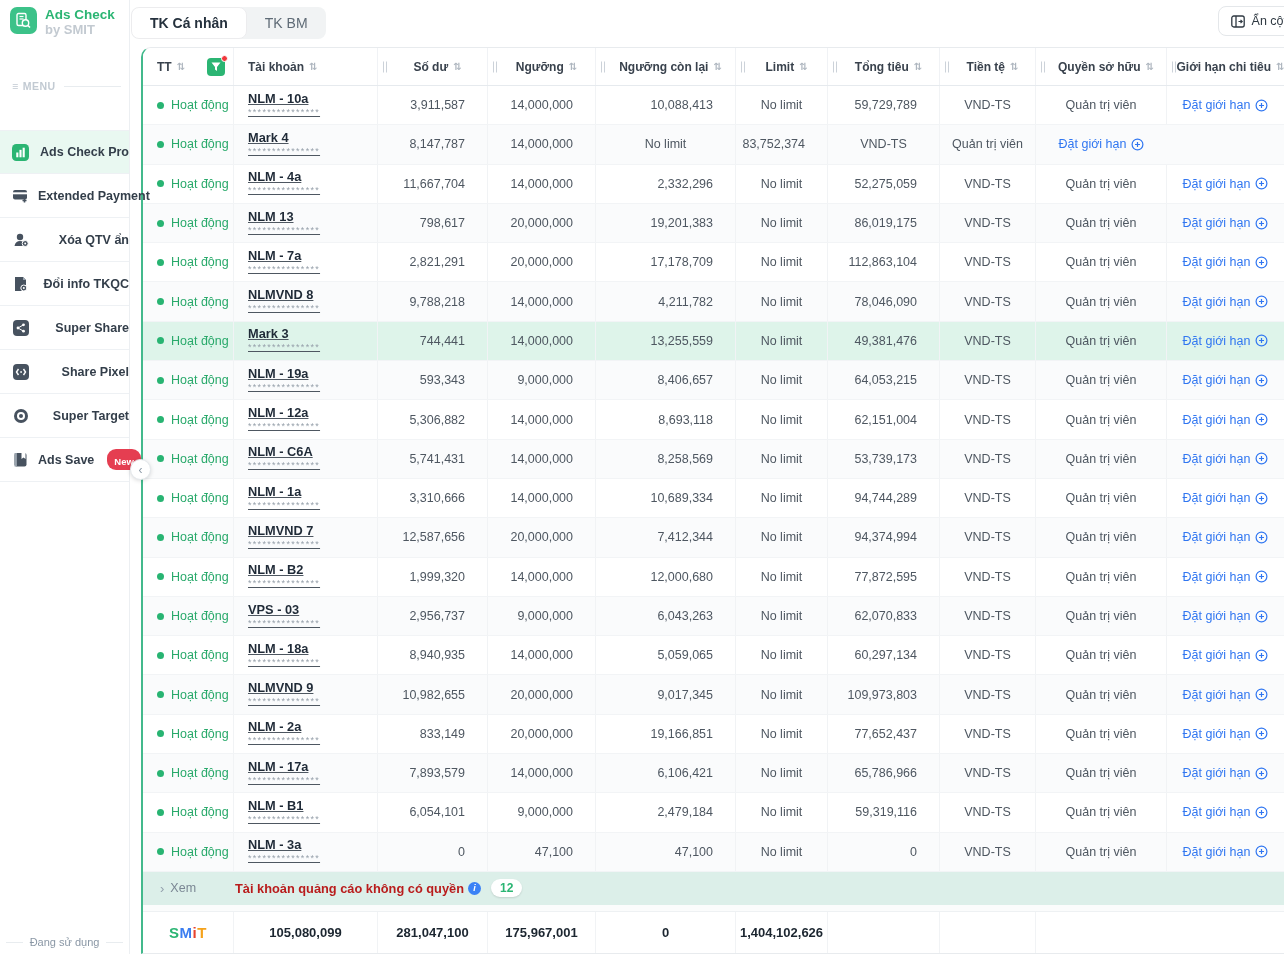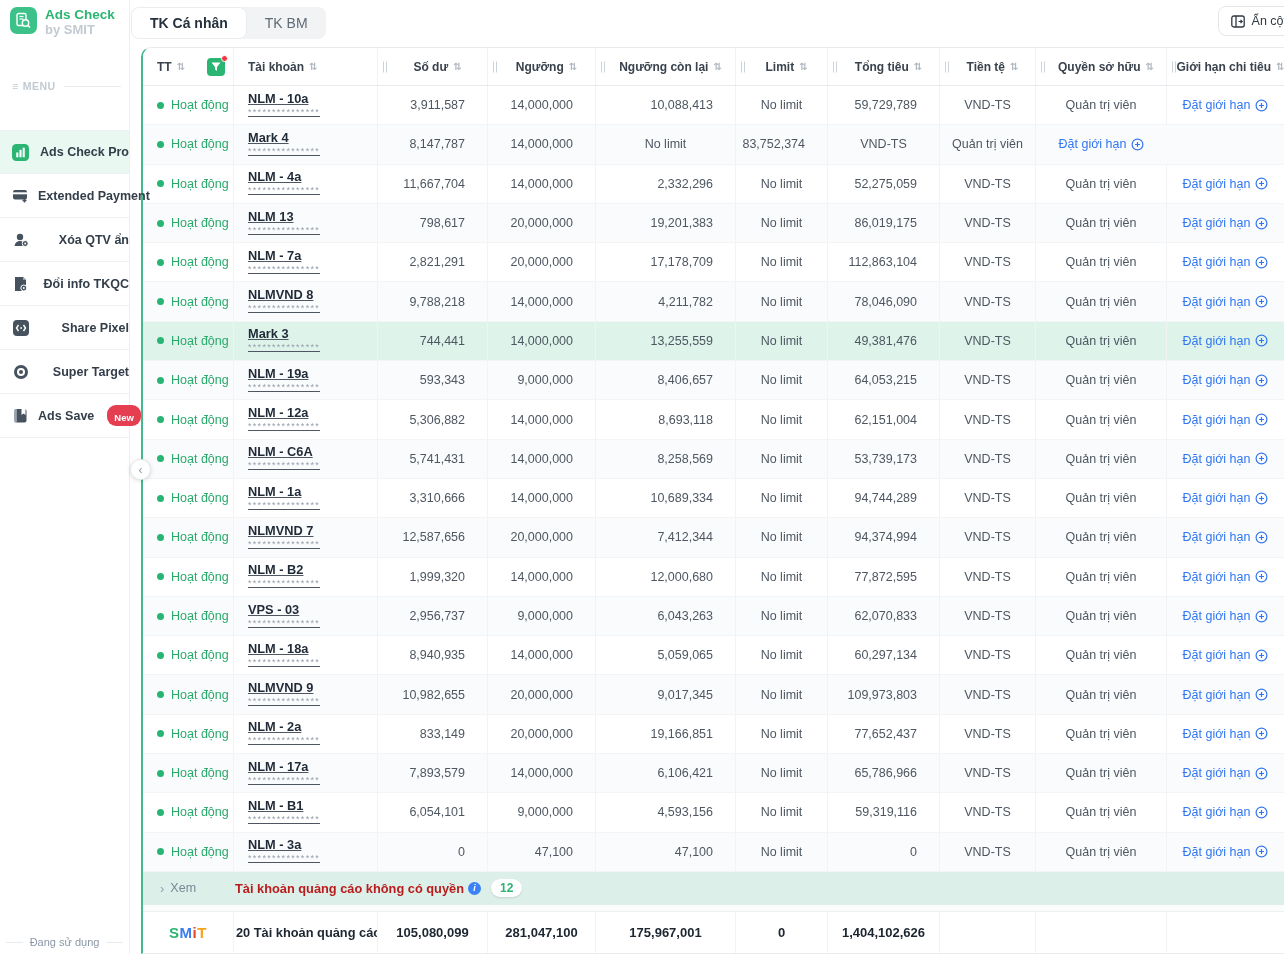--- a/index.html
+++ b/index.html
@@ -172,20 +172,32 @@
               <circle cx="10.8" cy="12" r="3" fill="#47525f" stroke="#fff" stroke-width="1"></circle>
               <circle cx="10.8" cy="12" r="1" fill="#fff"></circle>
             </svg>
           </span>
           <span class="side-lbl">Đổi info TKQC</span>
         </div>
         <div class="side-item">
           <span class="side-ic">
             <svg width="16" height="16" viewBox="0 0 16 16">
               <rect width="16" height="16" rx="4" fill="#47525f"></rect>
+              <circle cx="5" cy="8" r="1.4" fill="#fff"></circle>
+              <circle cx="10.5" cy="4.8" r="1.4" fill="#fff"></circle>
+              <circle cx="10.5" cy="11.2" r="1.4" fill="#fff"></circle>
+              <path d="M5 8l5.5-3.2M5 8l5.5 3.2" stroke="#fff" stroke-width="1"></path>
+            </svg>
+          </span>
+          <span class="side-lbl">Super Share</span>
+        </div>
+        <div class="side-item">
+          <span class="side-ic">
+            <svg width="16" height="16" viewBox="0 0 16 16">
+              <rect width="16" height="16" rx="4" fill="#47525f"></rect>
               <path d="M5.5 5L3.5 8l2 3M10.5 5l2 3-2 3" fill="none" stroke="#fff" stroke-width="1.4"></path>
               <rect x="7.3" y="7.2" width="1.6" height="1.6" fill="#fff"></rect>
             </svg>
           </span>
           <span class="side-lbl">Share Pixel</span>
         </div>
         <div class="side-item">
           <span class="side-ic">
             <svg width="16" height="16" viewBox="0 0 16 16">
               <circle cx="8" cy="8" r="7" fill="#47525f"></circle>
@@ -761,21 +773,21 @@
             <span class="status">Hoạt động</span>
           </div>
           <div class="td ">
             <div class="acct">
               <div class="acct-name">NLM - B1</div>
               <div class="acct-mask">***************</div>
             </div>
           </div>
           <div class="td num">6,054,101</div>
           <div class="td num">9,000,000</div>
-          <div class="td num">4,593,156</div>
+          <div class="td num">2,479,184</div>
           <div class="td ctr">No limit</div>
           <div class="td num">59,319,116</div>
           <div class="td ctr">VND-TS</div>
           <div class="td ctr">Quản trị viên</div>
           <div class="td ctr">
             <span class="link">Đặt giới hạn</span>
             <svg class="plus-ic" width="13" height="13" viewBox="0 0 13 13">
               <circle cx="6.5" cy="6.5" r="5.4" fill="none" stroke="#3076f1" stroke-width="1.2"></circle>
               <path d="M6.5 4v5M4 6.5h5" stroke="#3076f1" stroke-width="1.2"></path>
             </svg>
@@ -821,21 +833,20 @@
 
     <div class="gapband"></div>
 
     <div class="tfoot grid">
       <div class="tf smit">
           <span class="lg0">S</span>
           <span class="lg1">M</span>
           <span class="lg2">i</span>
           <span class="lg3">T</span>
         </div>
-      <div class="tf lbl">20 Tài khoản quảng cáo</div>
       <div class="tf ctr">105,080,099</div>
       <div class="tf ctr">281,047,100</div>
       <div class="tf ctr">175,967,001</div>
       <div class="tf ctr">0</div>
       <div class="tf ctr">1,404,102,626</div>
       <div class="tf"></div>
       <div class="tf"></div>
       <div class="tf"></div>
     </div>
   </div>

